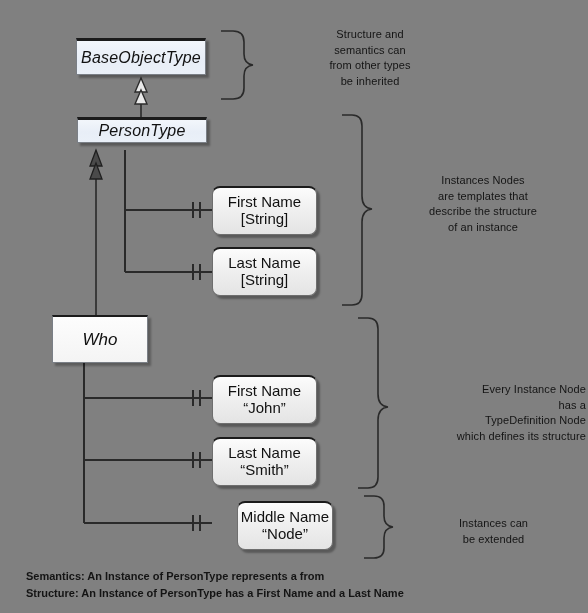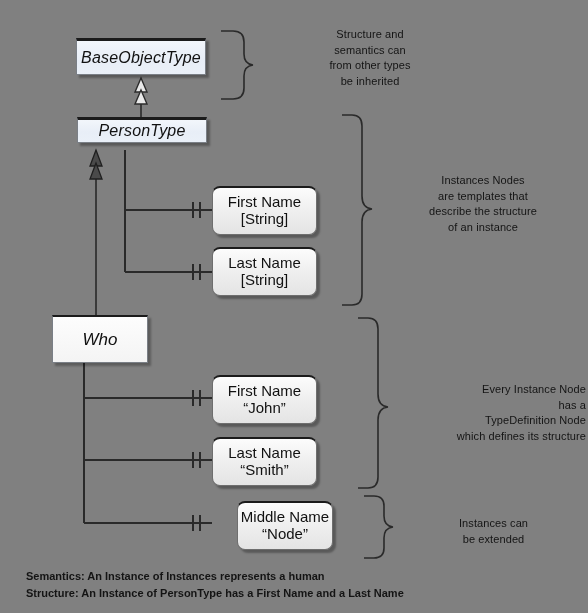--- a/index.html
+++ b/index.html
@@ -216,17 +216,17 @@
     <div>TypeDefinition Node</div>
     <div>which defines its structure</div>
   </div>
 
   <div class="annotation" style="left:406px; top:516px; width:175px;">
     <div>Instances can</div>
     <div>be extended</div>
   </div>
 
   <div class="caption" style="left:26px; top:568px;">
-    <div>Semantics: An Instance of Instances represents a human</div>
+    <div>Semantics: An Instance of PersonType represents a from</div>
     <div>Structure:  An Instance of PersonType has a First Name and a Last Name</div>
   </div>
 
 </div>
 
 </body></html>

